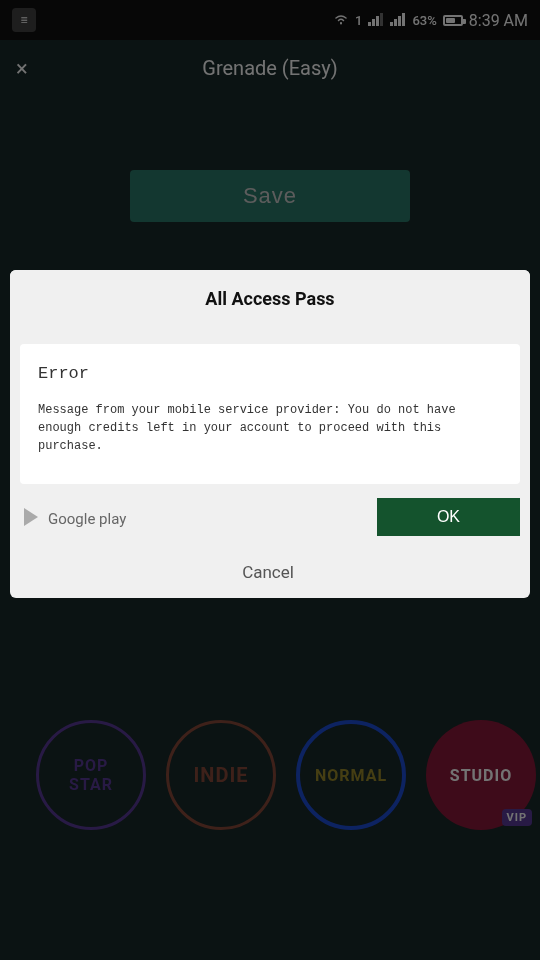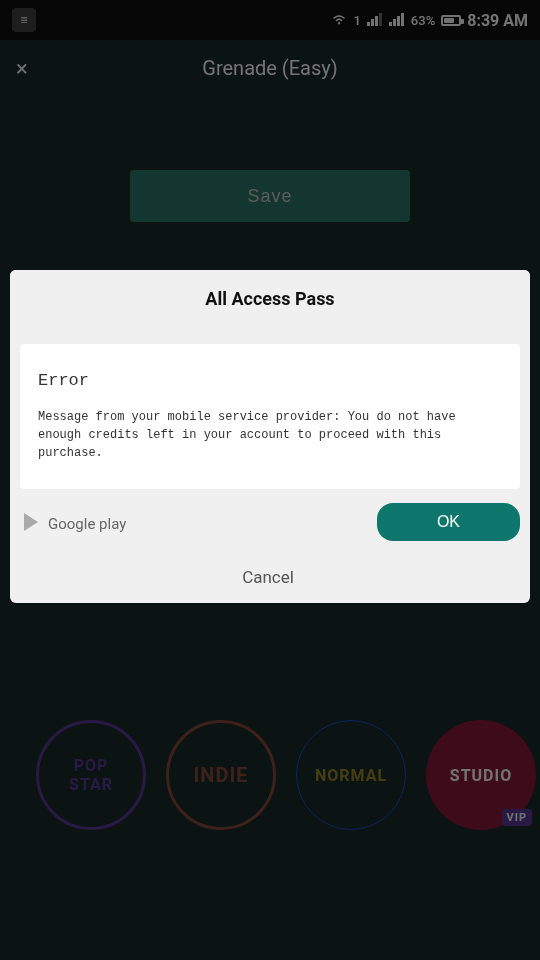--- a/index.html
+++ b/index.html
@@ -32,21 +32,21 @@
     .status-right {
       display: flex;
       align-items: center;
       gap: 6px;
       font-size: 13px;
       color: #fff;
       font-weight: 500;
     }
     .status-time {
       font-size: 16px;
-      font-weight: bold;
+      font-weight: normal;
       color: #fff;
     }
 
     
     .top-bar {
       width: 100%;
       height: 56px;
       background: #1a2a2a;
       display: flex;
       align-items: center;
@@ -75,21 +75,21 @@
       align-items: center;
       justify-content: center;
     }
     .save-btn {
       width: 280px;
       height: 52px;
       background: #2a7a6a;
       border: none;
       border-radius: 4px;
       color: #ccc;
-      font-size: 18px;
+      font-size: 22px;
       letter-spacing: 1px;
       cursor: pointer;
     }
 
     
     .overlay {
       position: absolute;
       top: 0;
       left: 0;
       width: 100%;
@@ -118,21 +118,21 @@
       font-size: 18px;
       font-weight: bold;
       color: #111;
       text-align: center;
       margin-bottom: 25px;
     }
     .modal-body {
       background: #fff;
       margin: 0 10px;
       border-radius: 4px;
-      padding: 27px 18px;
+      padding: 20px 18px;
       min-height: 140px;
     }
     .error-title {
       font-size: 17px;
       font-weight: 400;
       color: #333;
       font-family: 'Courier New', monospace;
       margin-bottom: 18px;
     }
     .error-message {
@@ -147,23 +147,23 @@
       justify-content: space-between;
       padding: 14px 10px;
       margin: 0 0 0 0;
     }
     .google-play-logo {
       display: flex;
       align-items: flex-end;
       gap: 6px;
     }
     .ok-btn {
-      background: #0f766e;
+      background: #14532d;
       border: none;
-      border-radius: 16px;
+      border-radius: 0;
       color: #fff;
       font-size: 16px;
       padding: 10px 60px;
       cursor: pointer;
       font-weight: 500;
     }
     .cancel-link {
       text-align: center;
       padding: 12px 4px 16px 0;
       font-size: 17px;
@@ -208,21 +208,21 @@
     }
     .genre-pop .circle-inner {
       text-align: center;
       line-height: 1.2;
     }
     .genre-indie {
       border: 3px solid #8b4a3a;
       color: #8b4a3a;
     }
     .genre-normal {
-      border: 1px solid #1d4ed8;
+      border: 4px solid #1d4ed8;
       color: #9a8a2a;
     }
     .genre-studio {
       background: #8b1a3a;
       color: #fff;
     }
     .vip-badge {
       position: absolute;
       bottom: 4px;
       right: 4px;

